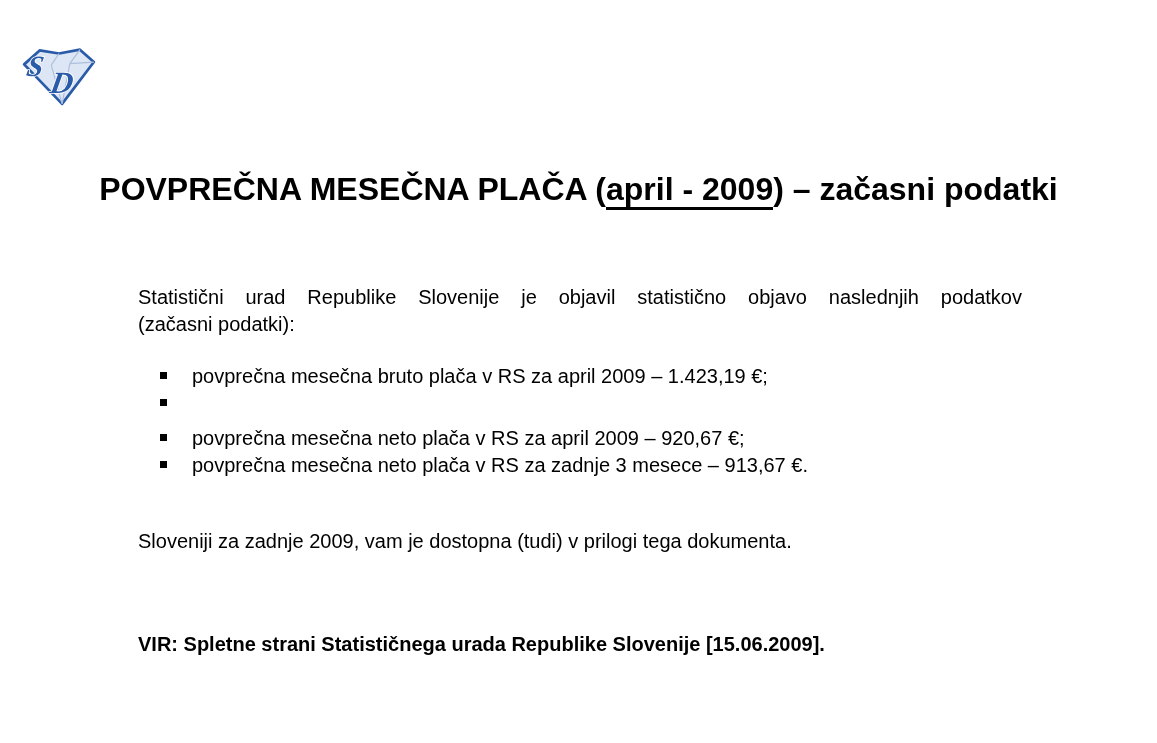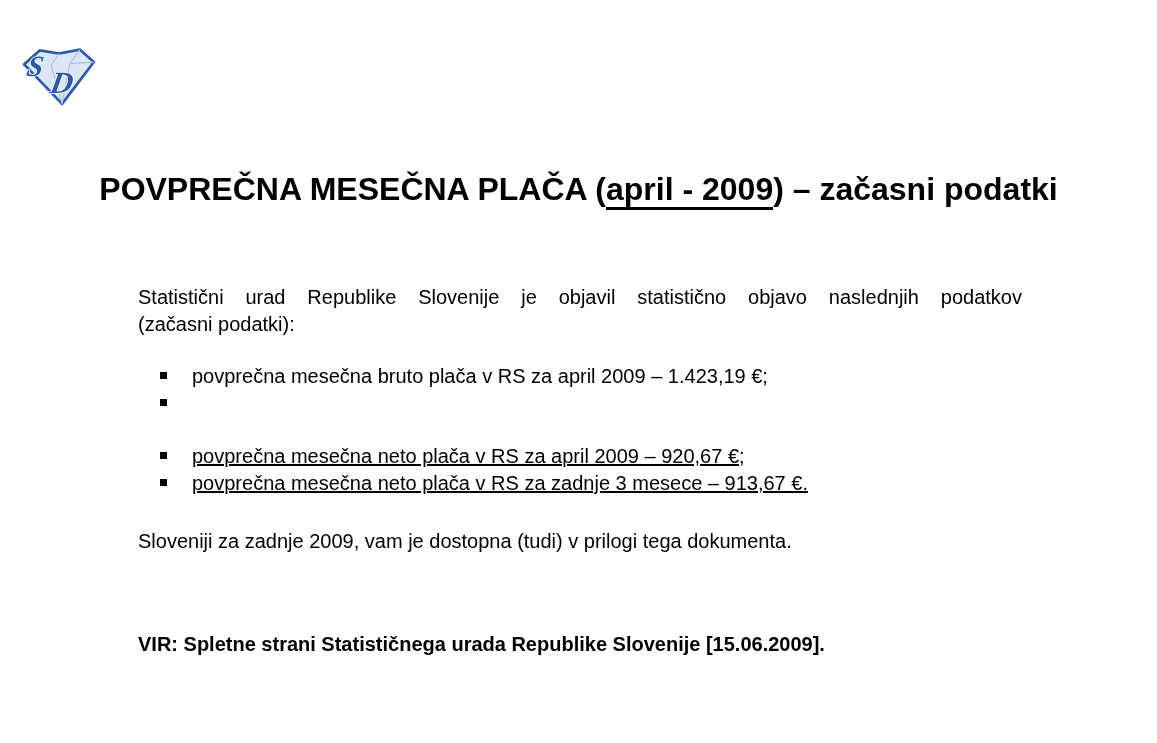--- a/index.html
+++ b/index.html
@@ -56,21 +56,21 @@
     line-height: 27px;
   }
   .jline { text-align: justify; text-align-last: justify; }
 
   .intro  { top: 257px; margin-top: 27px; }
   .note   { top: 528px; }
   .source { top: 631px; white-space: nowrap; font-weight: bold; }
 
   .bullets { margin: 0; padding: 0; list-style: none; }
   .bullets.group1 { top: 363px; }
-  .bullets.group2 { top: 443px; text-decoration: underline; }
+  .bullets.group2 { top: 425px; }
   .bullet { position: relative; padding-left: 54px; white-space: nowrap; }
   .bullet .sq {
     position: absolute;
     left: 22px;
     top: 9px;
     width: 7px;
     height: 7px;
     background: #000;
   }
 </style>

